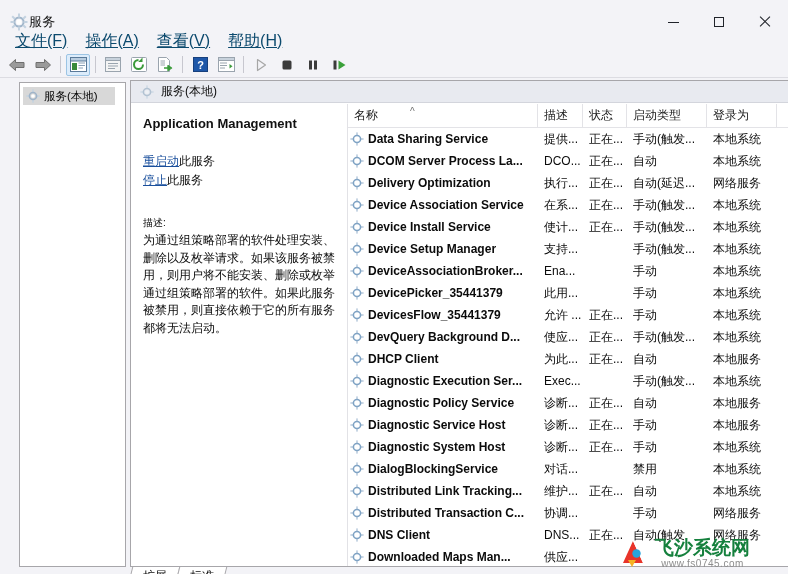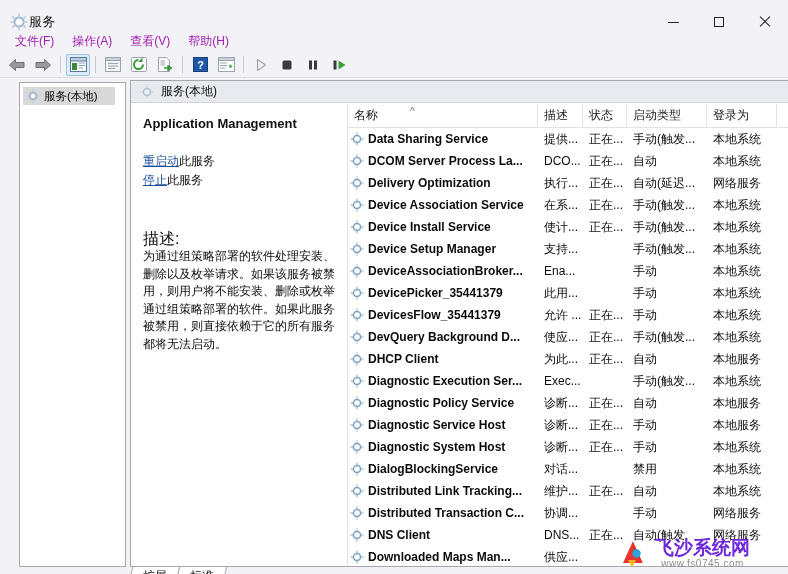--- a/index.html
+++ b/index.html
@@ -73,24 +73,25 @@
   .menubar {
     position: absolute;
     left: 0; top: 30px;
     width: 788px; height: 22px;
     display: flex;
     align-items: center;
     padding-left: 6px;
     box-sizing: border-box;
   }
   .menu-item {
-    font-size: 12px;
-    color: #a21caf;
+    font-size: 16px;
+    color: #0c4a6e;
     padding: 2px 9px;
     white-space: nowrap;
+    text-decoration: underline;
   }
 
   
   .toolbar {
     position: absolute;
     left: 0; top: 52px;
     width: 788px; height: 26px;
     background: #f3f3f7;
     display: flex;
     align-items: center;
@@ -206,22 +207,22 @@
     font-size: 12px;
     color: #0b0b0b;
     line-height: 19px;
     white-space: nowrap;
   }
   .svc-link a {
     color: #1a4f9c;
     text-decoration: underline;
   }
   .desc-label {
-    margin-top: 40px;
-    font-size: 16px;
+    margin-top: 24px;
+    font-size: 10px;
     color: #0b0b0b;
     line-height: 18px;
   }
   .desc-body {
     font-size: 12px;
     color: #0b0b0b;
     line-height: 17.5px;
     text-align: justify;
     margin-top: 0;
   }
@@ -328,21 +329,21 @@
   .wm-mark {
     position: relative;
     width: 30px; height: 30px;
     margin-right: 5px;
     flex: 0 0 auto;
   }
   .wm-text { display: flex; flex-direction: column; }
   .wm-title {
     font-size: 19px;
     font-weight: bold;
-    color: #6d28d9;
+    color: #15803d;
     line-height: 20px;
     letter-spacing: 0px;
   }
   .wm-url {
     font-size: 10px;
     color: #8d8d8d;
     line-height: 12px;
     letter-spacing: 0.5px;
     text-align: center;
   }

